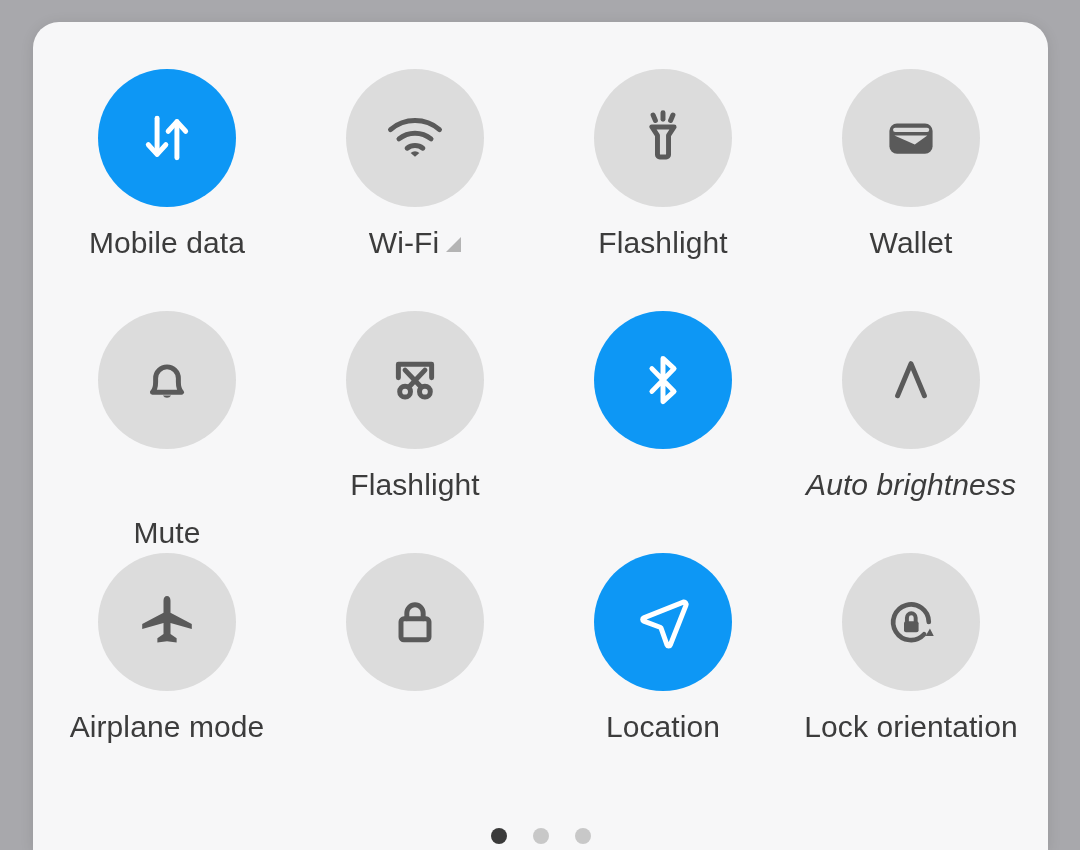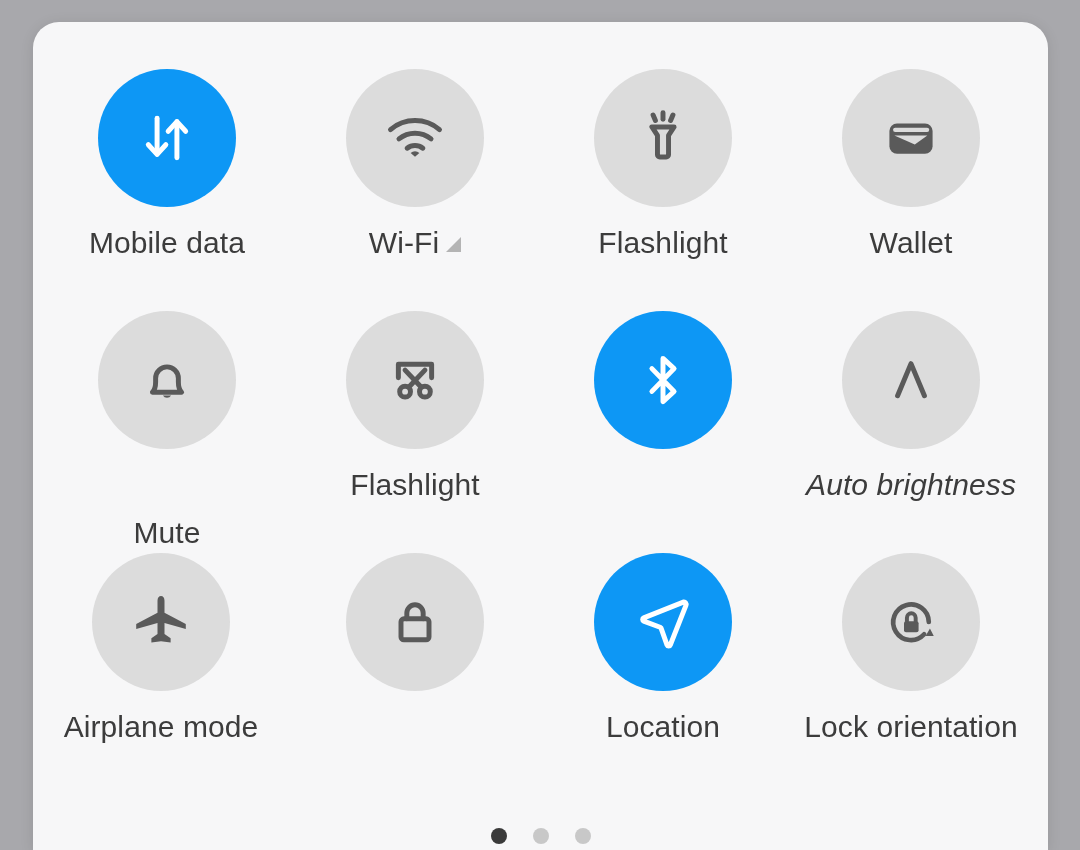--- a/index.html
+++ b/index.html
@@ -226,21 +226,21 @@
           <span>
             <svg width="70" height="70" viewBox="0 0 24 24" fill="none" stroke="#5a5a5a" stroke-width="1.7" stroke-linecap="round" stroke-linejoin="round">
               <path d="M7.4 17.4L12 6.4l4.6 11"></path>
             </svg>
           </span>
         </div>
         <div class="tile-label-row">
           <span class="tile-label">Auto brightness</span>
         </div>
       </div>
-      <div class="qs-tile" style="left: 4px; top: 484px;">
+      <div class="qs-tile" style="left: 10px; top: 484px;">
         <div class="tile-circle">
           <span>
             <svg width="70" height="70" viewBox="0 0 24 24">
               <path d="M12 3.1c.72 0 1.2.72 1.2 1.6v4.1l7.3 3.9v1.7l-7.3-2.1v3.8l2.1 1.5v1.4L12 18.6l-3.3.4v-1.4l2.1-1.5v-3.8l-7.3 2.1v-1.7l7.3-3.9V4.7c0-.88.48-1.6 1.2-1.6z" fill="#5a5a5a"></path>
             </svg>
           </span>
         </div>
         <div class="tile-label-row">
           <span class="tile-label">Airplane mode</span>
         </div>

